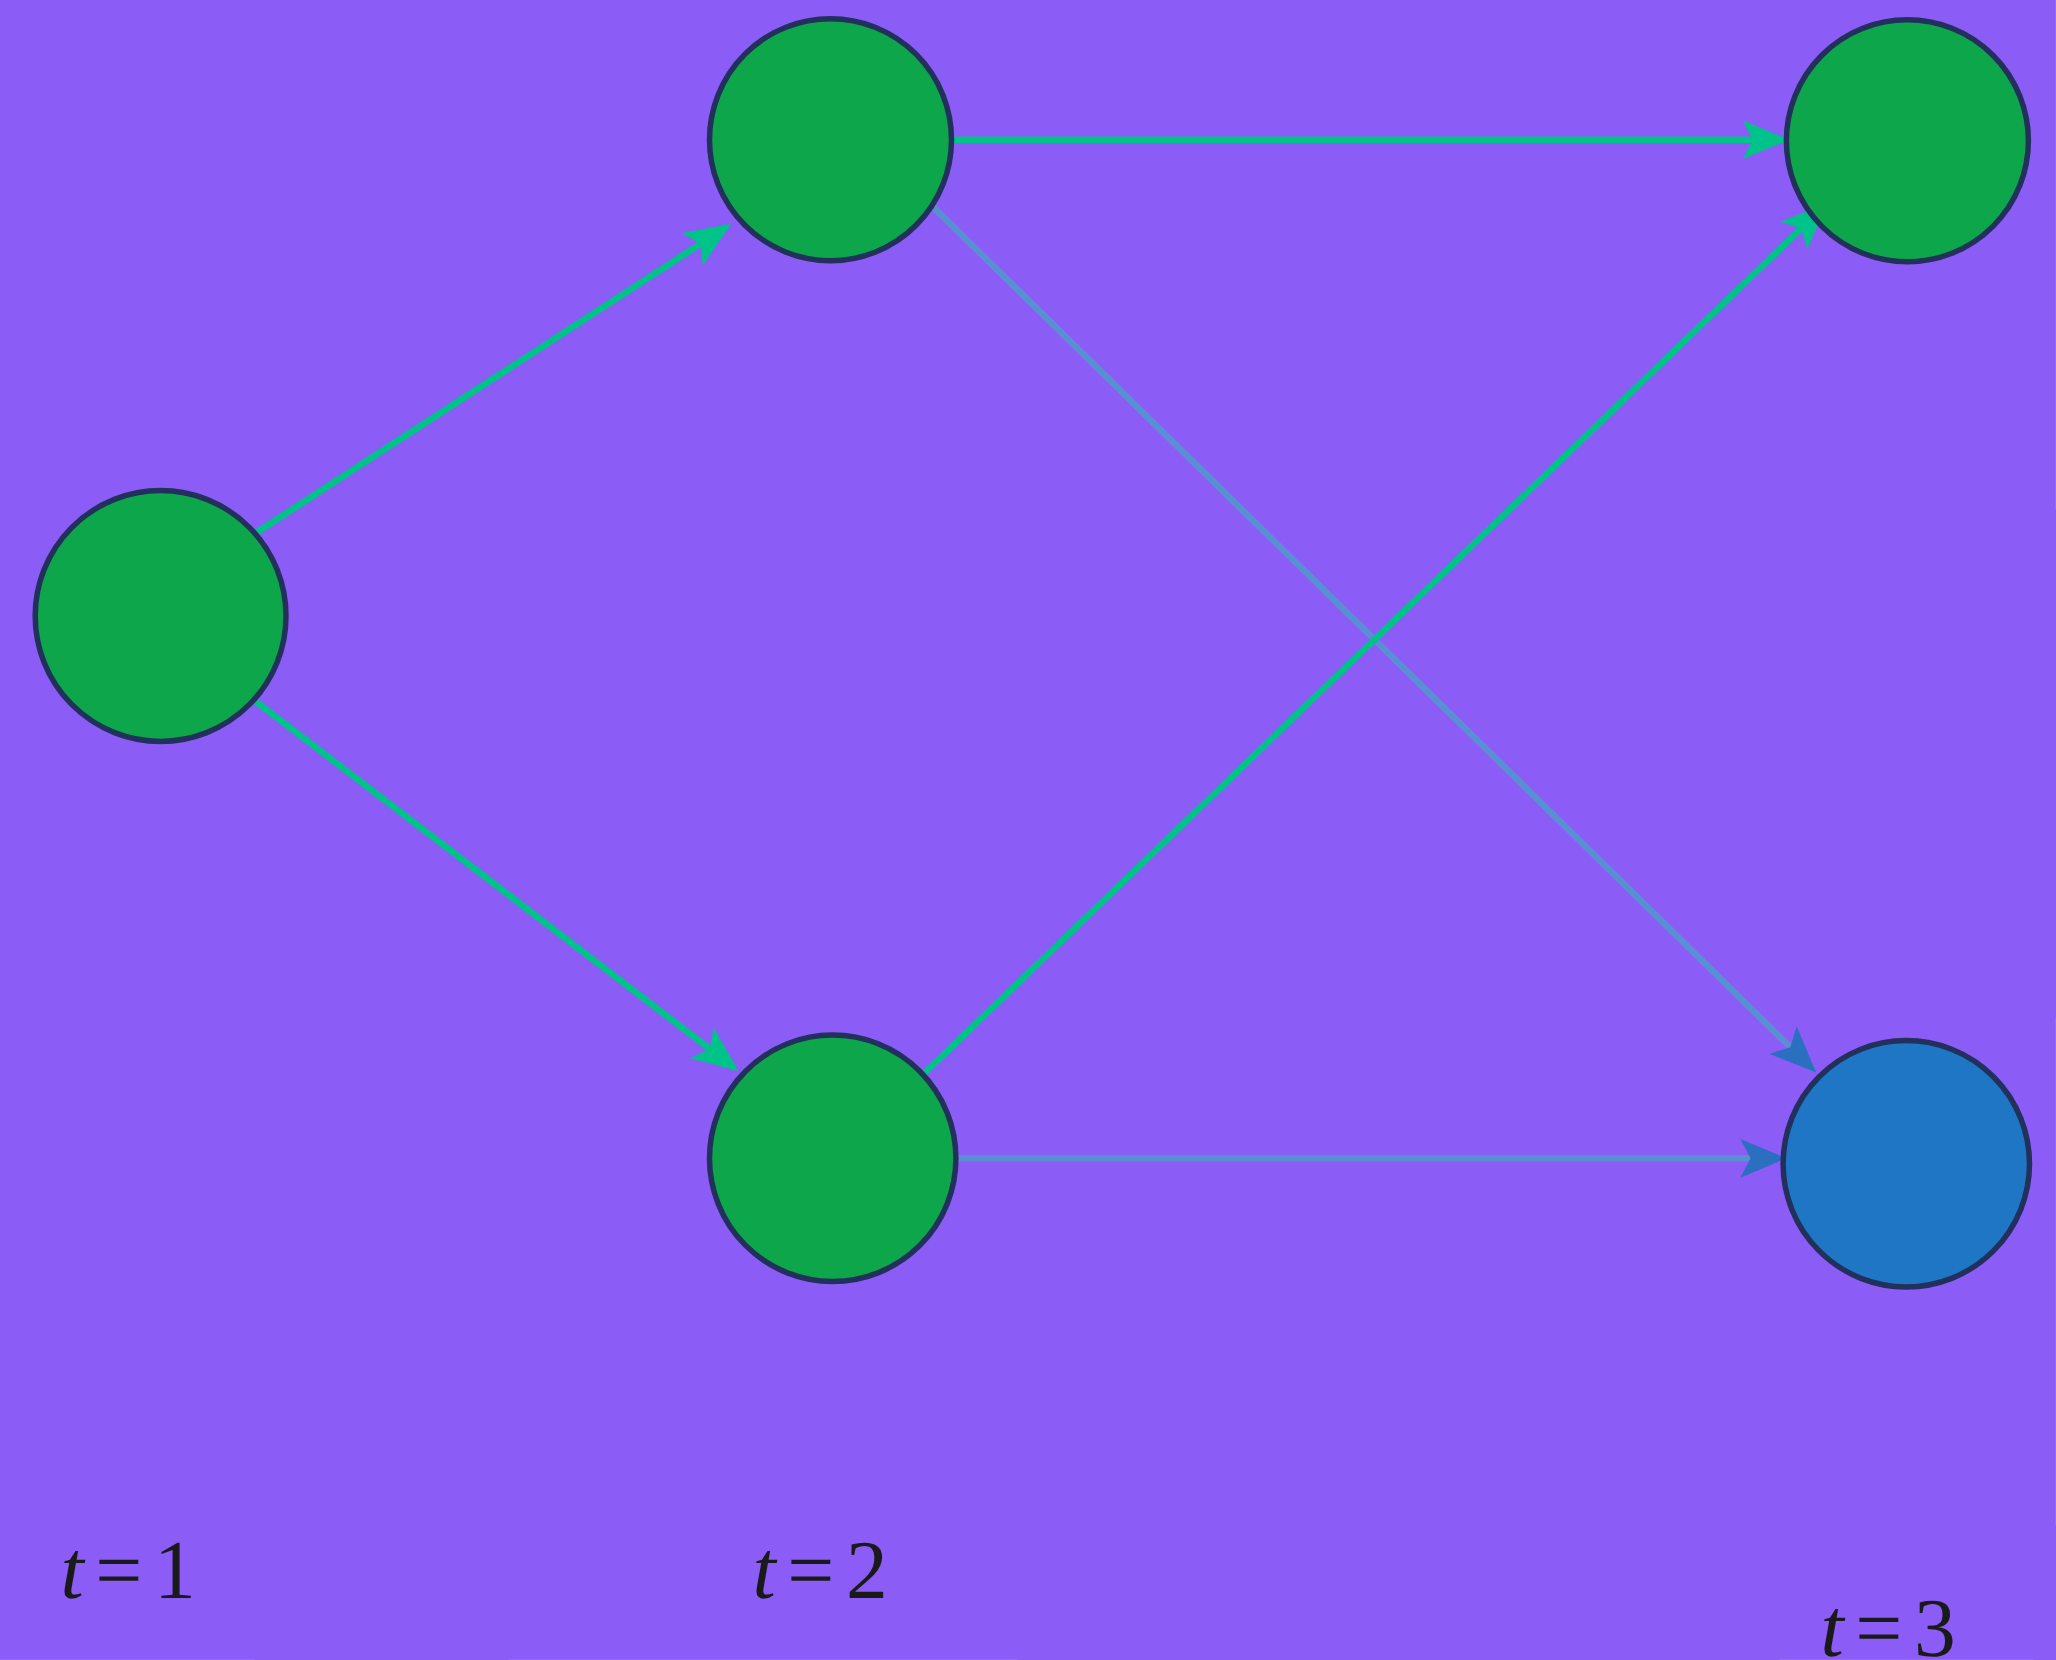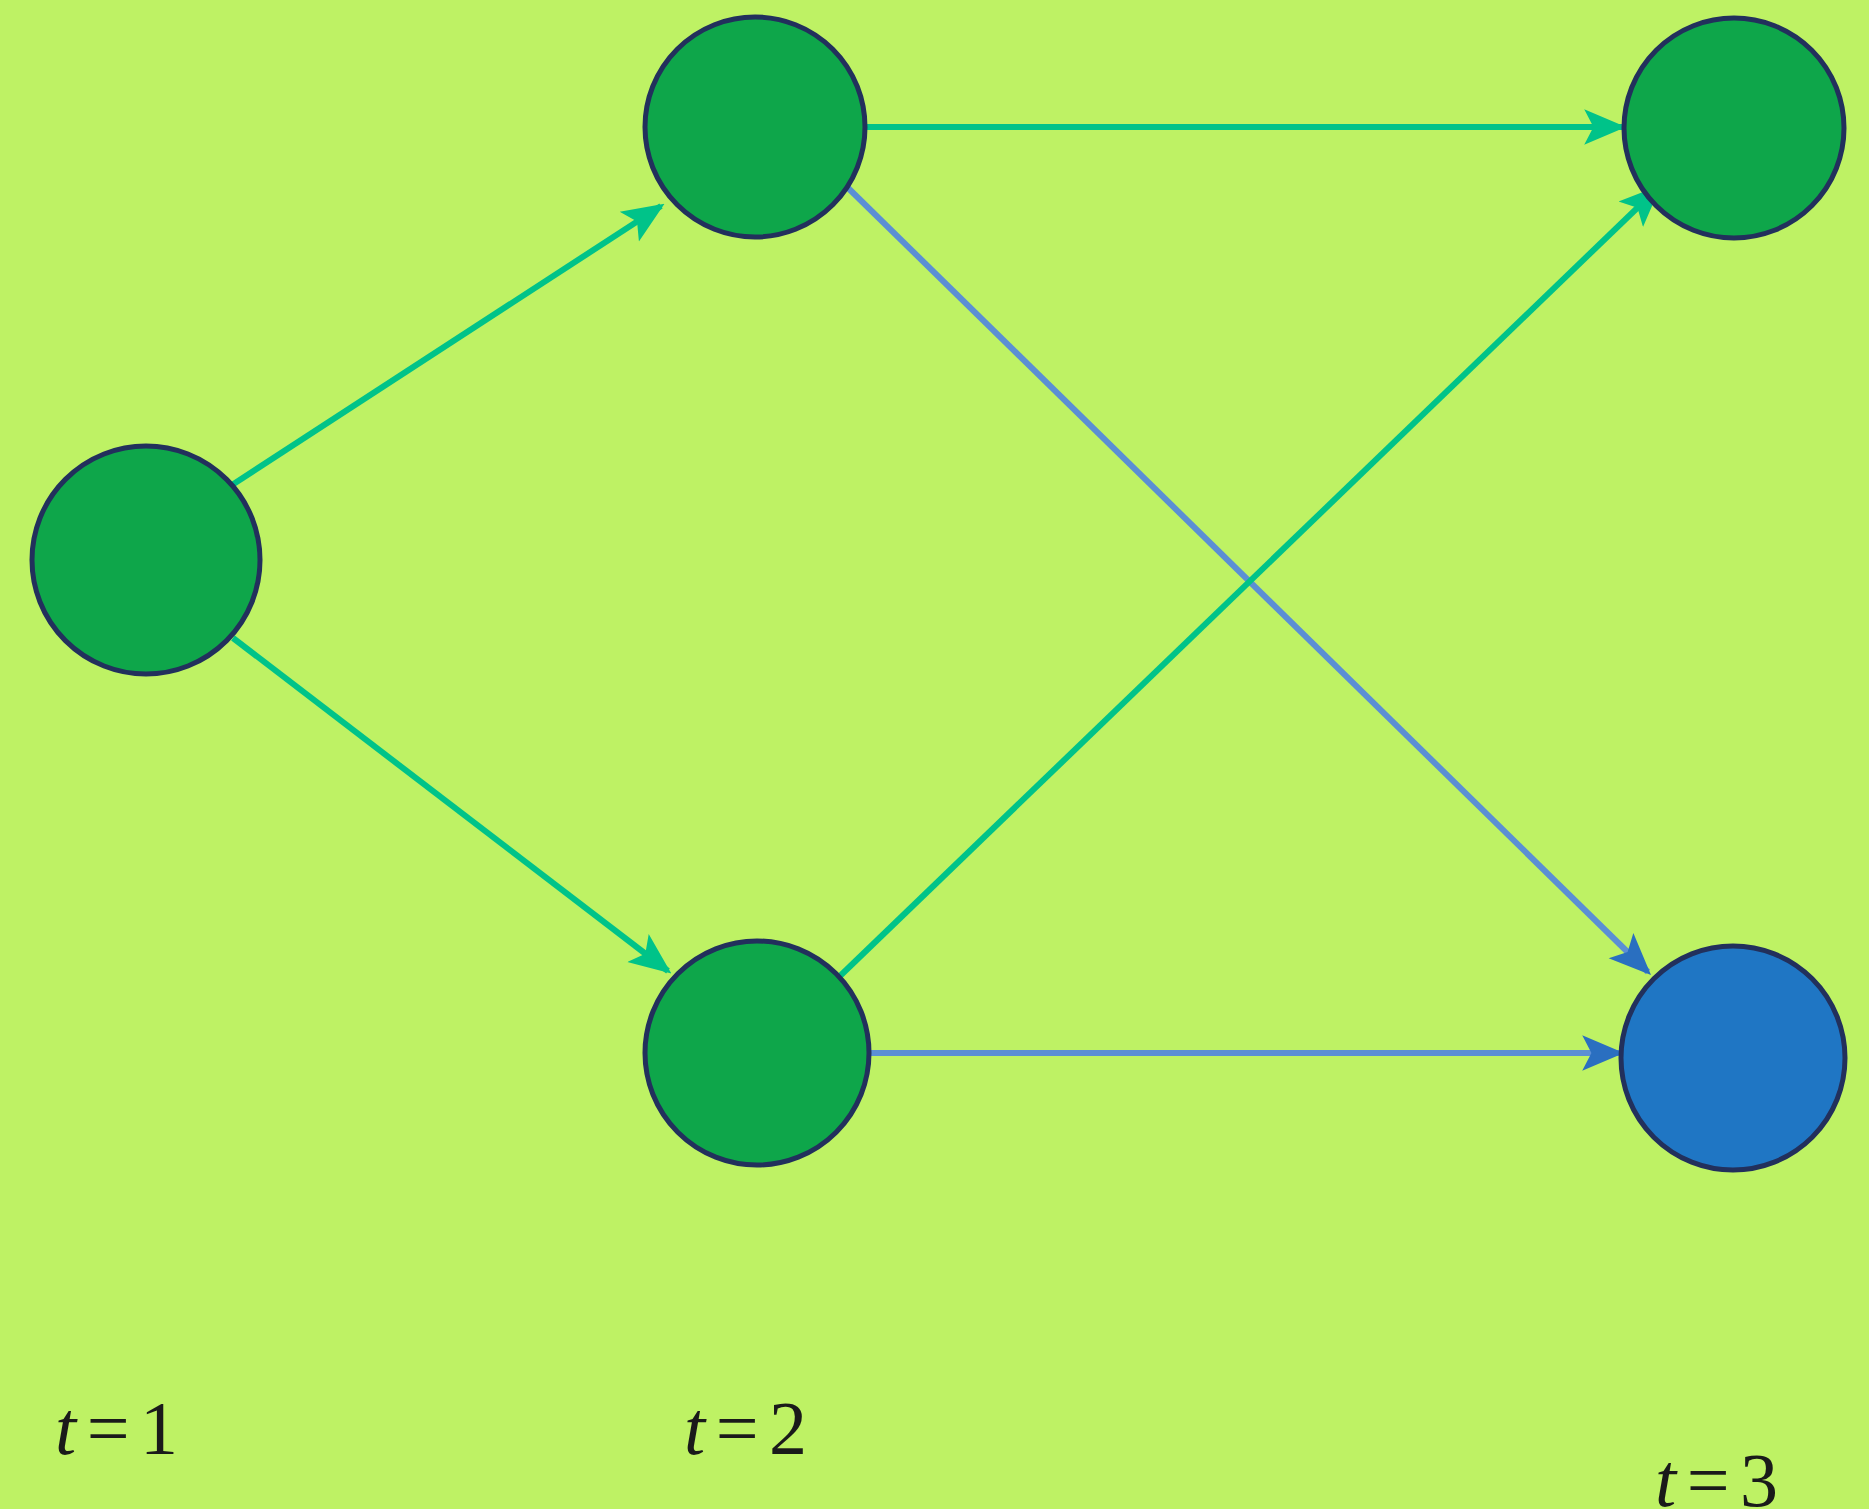--- a/index.html
+++ b/index.html
@@ -7,21 +7,21 @@
     padding: 0;
     background: #ffffff;
   }
   body {
     font-family: "Liberation Serif", serif;
   }
   #canvas {
     position: relative;
     width: 1869px;
     height: 1509px;
-    background: #bef264;
+    background: #8b5cf6;
     overflow: hidden;
   }
   #graph-svg {
     position: absolute;
     left: 0;
     top: 0;
     width: 1869px;
     height: 1509px;
     display: block;
   }

